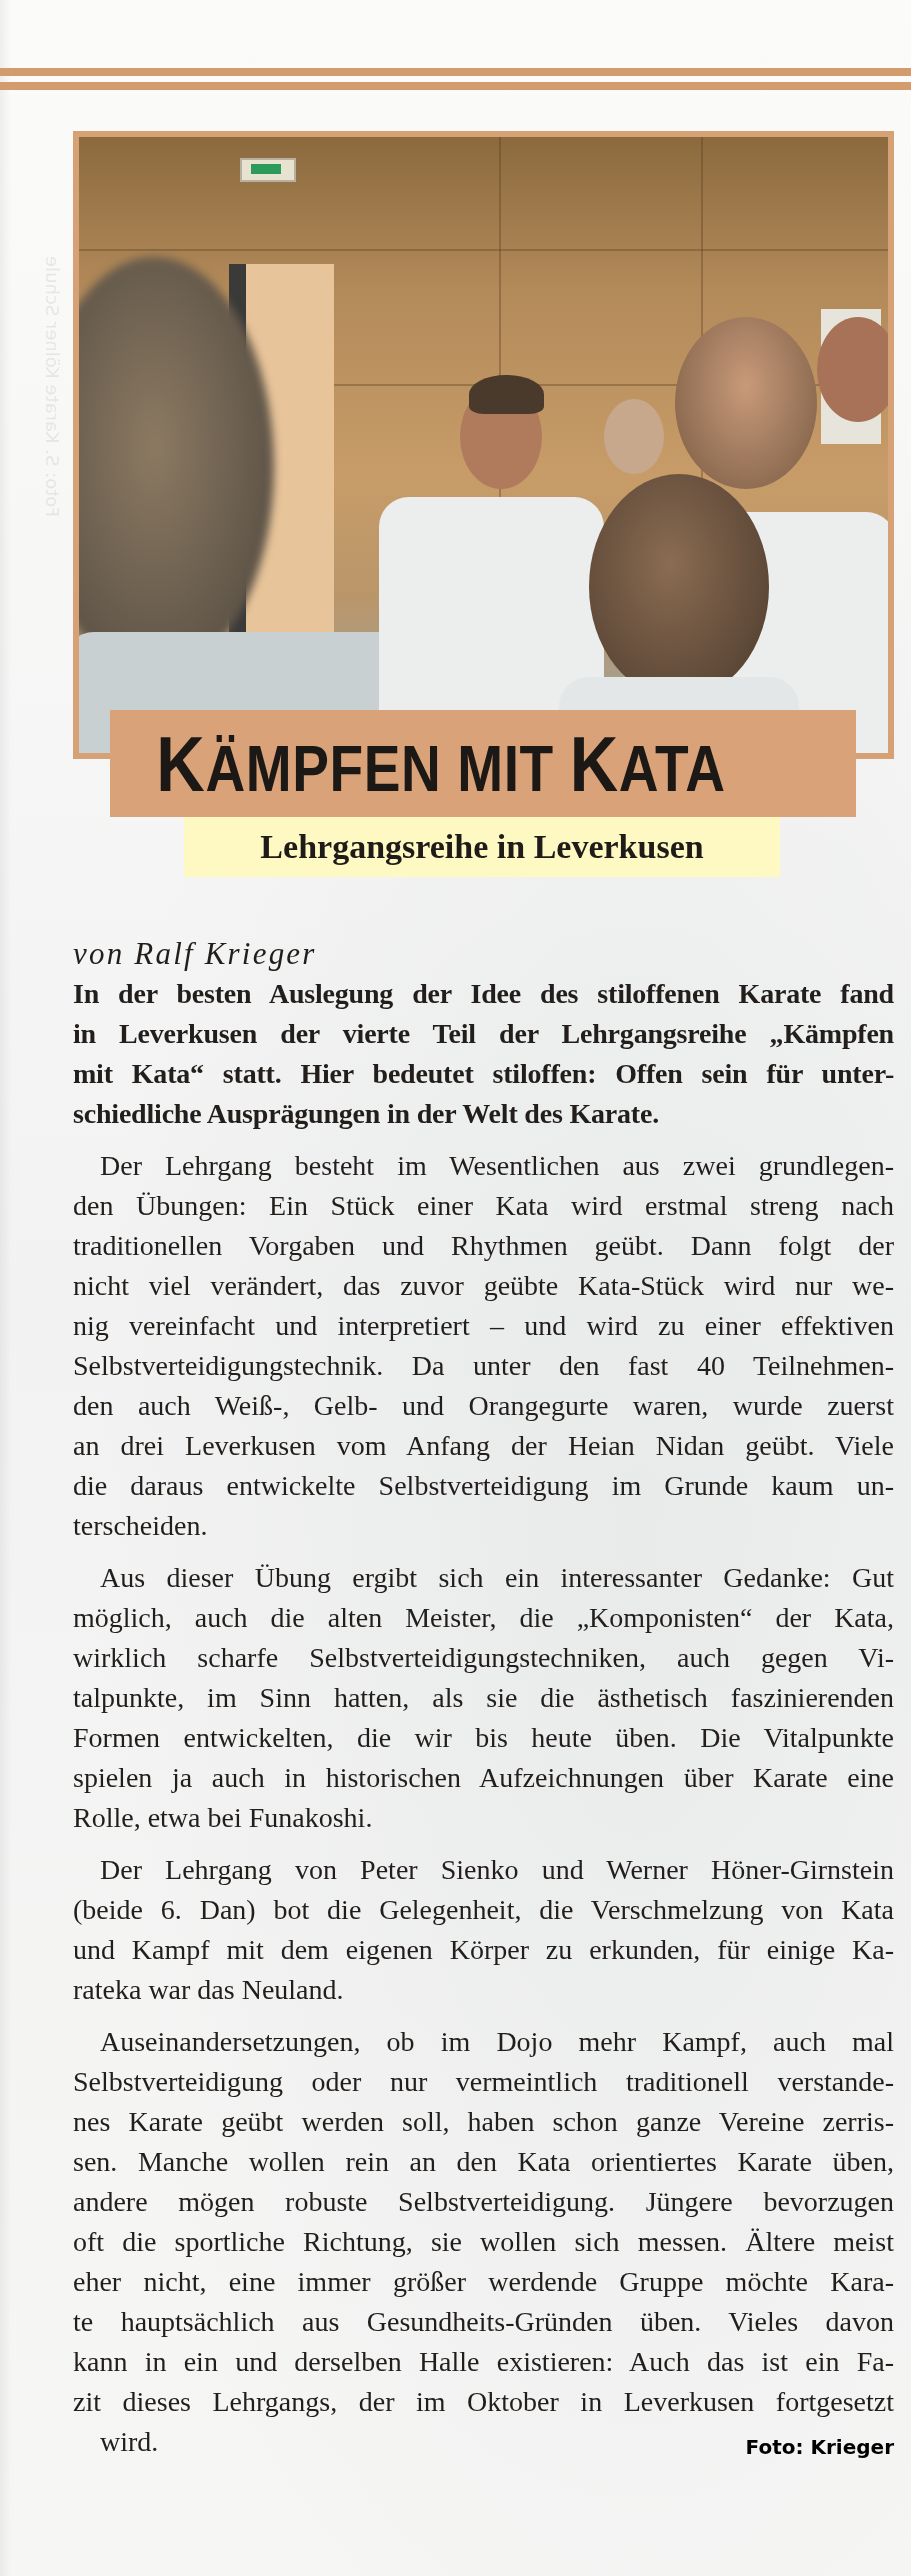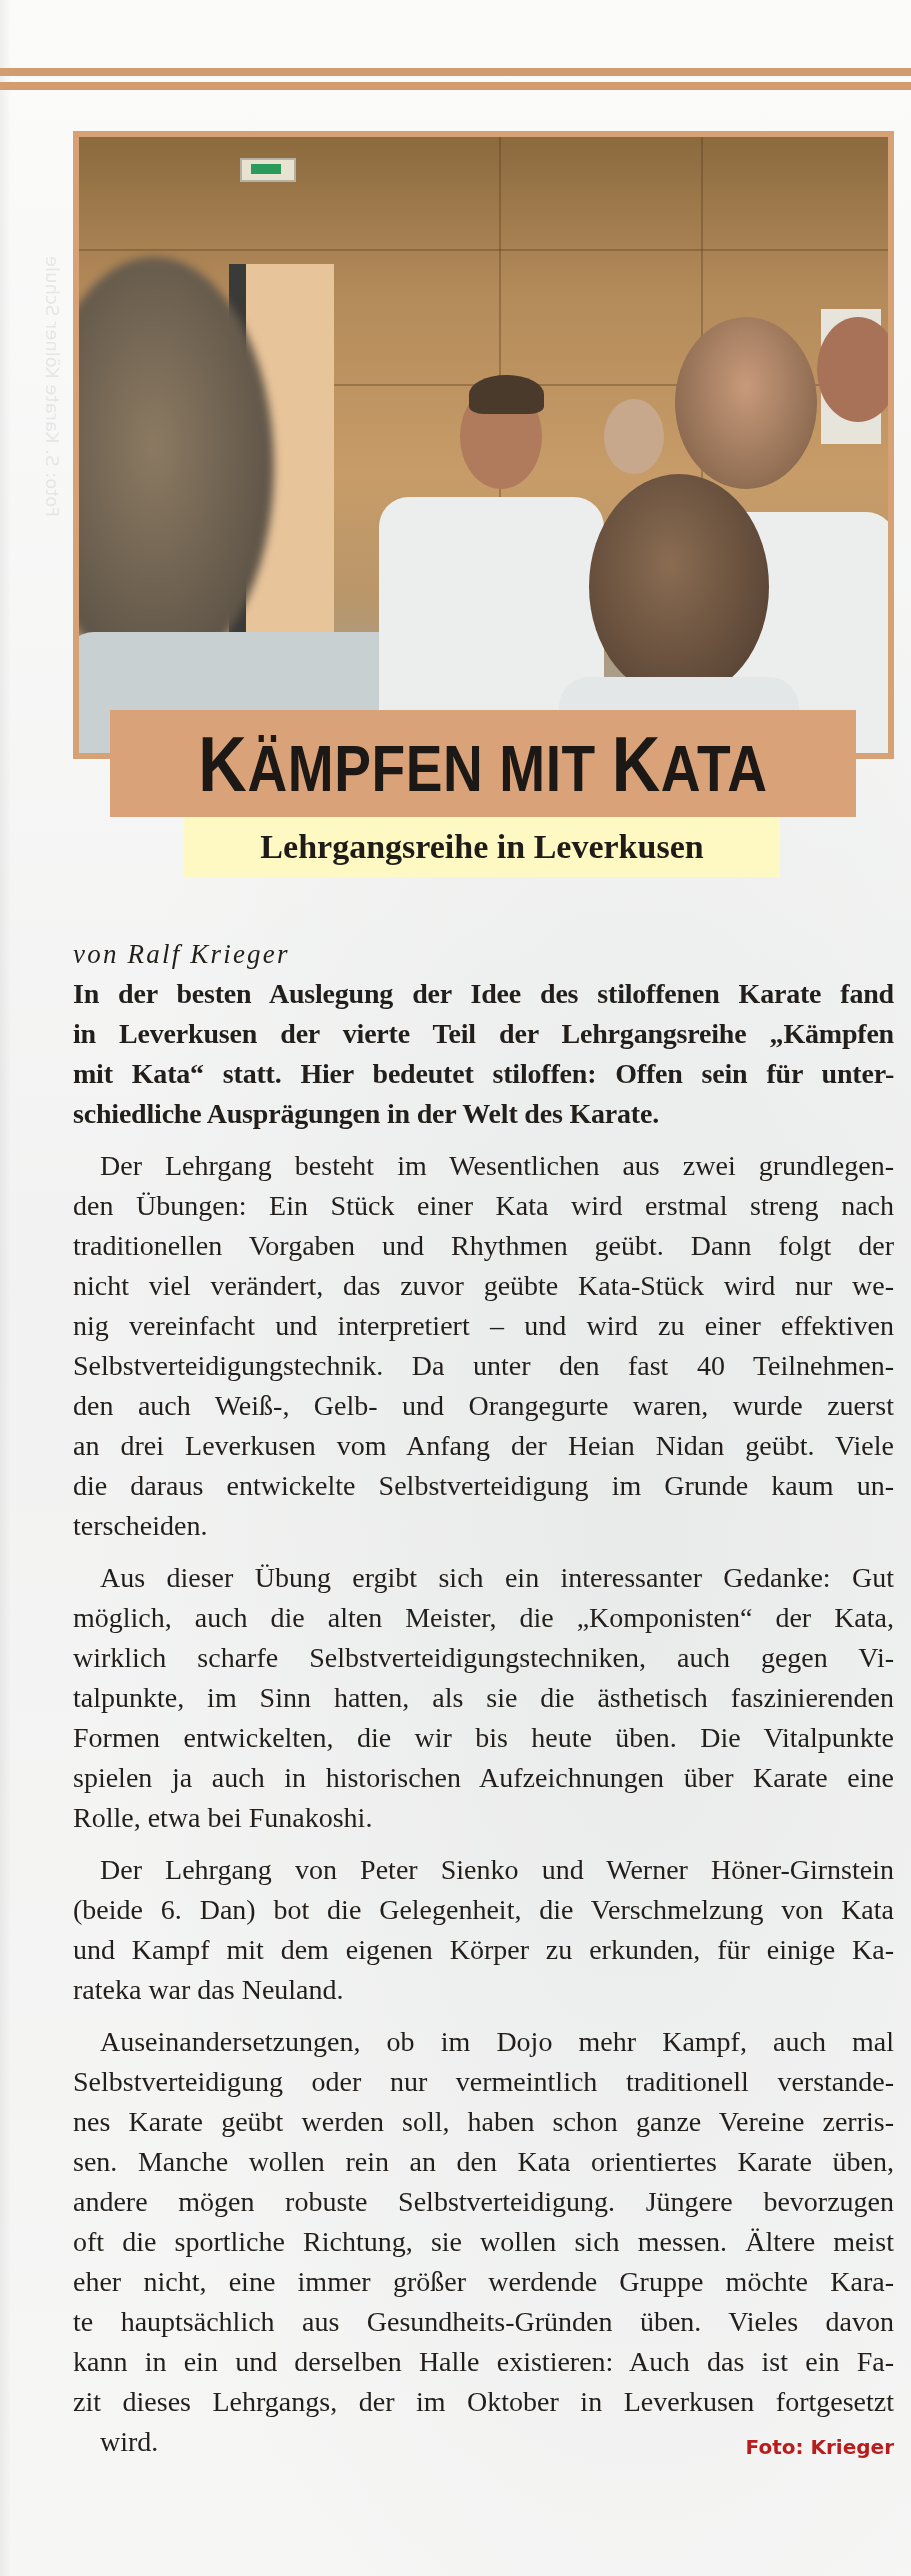--- a/index.html
+++ b/index.html
@@ -43,21 +43,21 @@
     background: linear-gradient(90deg, #3a3a38 0 16%, #e8c49a 16% 100%); }
   .photo .exit-sign { position: absolute; left: 161px; top: 21px; width: 52px; height: 19.5px;
     background: #e8e2d0; border: 2.2px solid #b8b0a0; }
   .photo .exit-sign i { position: absolute; left: 9px; top: 3.7px; width: 30px; height: 10.5px; background: #2c9a5a; }
   .photo .poster { position: absolute; right: 7.5px; top: 172px; width: 60px; height: 135px; background: #e7e4dc; }
   .photo .blob { position: absolute; border-radius: 50%; }
   .photo .gi { position: absolute; background: #eceeee; border-radius: 30px 30px 0 0; }
 
   .title-box {
     position: absolute; left: 110px; top: 710px; width: 746px; height: 107px;
-    display: flex; align-items: center; justify-content: center;
+    display: flex; align-items: center; 
   }
   .title-text {
     font-family: "Liberation Sans", "DejaVu Sans", sans-serif;
     font-weight: 700; color: #1b1815; font-size: 64px; letter-spacing: 0.7px;
     transform: scaleX(0.86); white-space: nowrap; line-height: 1;
   }
   .title-text .big { font-size: 78px; }
   .subtitle-box {
     position: absolute; left: 184px; top: 817px; width: 596px; height: 60px;
     display: flex; align-items: center; justify-content: center;
@@ -65,31 +65,31 @@
   .subtitle-text {
     font-family: "Liberation Serif", "DejaVu Serif", serif;
     font-weight: 700; font-size: 34px; color: #1f1b18; white-space: nowrap;
   }
 
   .article {
     position: absolute; left: 73px; top: 934px; width: 821px;
     font-family: "Liberation Serif", "DejaVu Serif", serif;
     font-size: 28px; line-height: 40px; color: #221e1b;
   }
-  .byline { font-style: italic; letter-spacing: 2.2px; font-size: 27px; }
+  .byline { font-style: italic; letter-spacing: 2.2px; font-size: 31px; }
   .line { display: block; text-align: justify; text-align-last: justify; white-space: nowrap; height: 40px; overflow: visible; }
   .line.last { text-align-last: left; }
   .lead .line { font-weight: 700; letter-spacing: -0.2px; }
   .para { margin-top: 12px; }
   .para .line:first-child { padding-left: 27px; }
   .credit-row { position: relative; }
   .credit {
     position: absolute; right: 0; top: 4.5px;
     font-family: "DejaVu Sans", "Liberation Sans", sans-serif;
-    font-weight: 700; font-size: 20px; color: #b91c1c;
+    font-weight: 700; font-size: 20px; color: #000000;
   }
 </style>
 </head>
 <body>
 
 <div class="page-bg"></div>
 <div class="left-shadow"></div>
 
 <div class="stripe stripe-1" style="background: rgb(210, 156, 110);"></div>
 <div class="stripe stripe-2" style="background: rgb(210, 156, 110);"></div>

